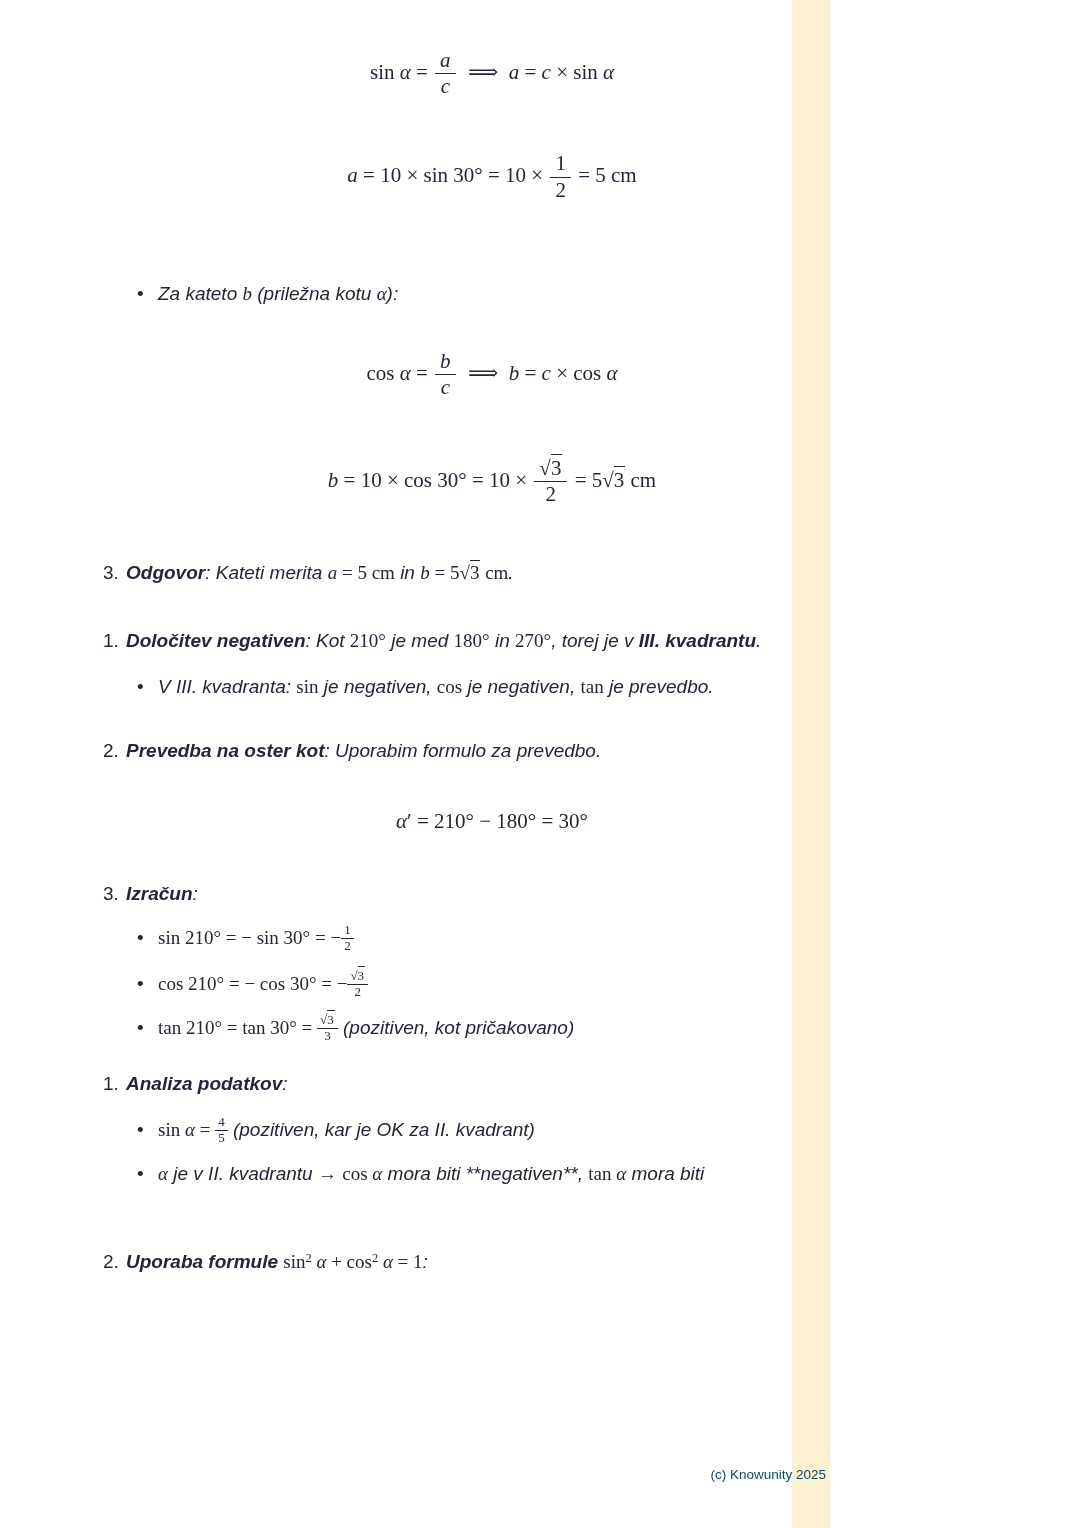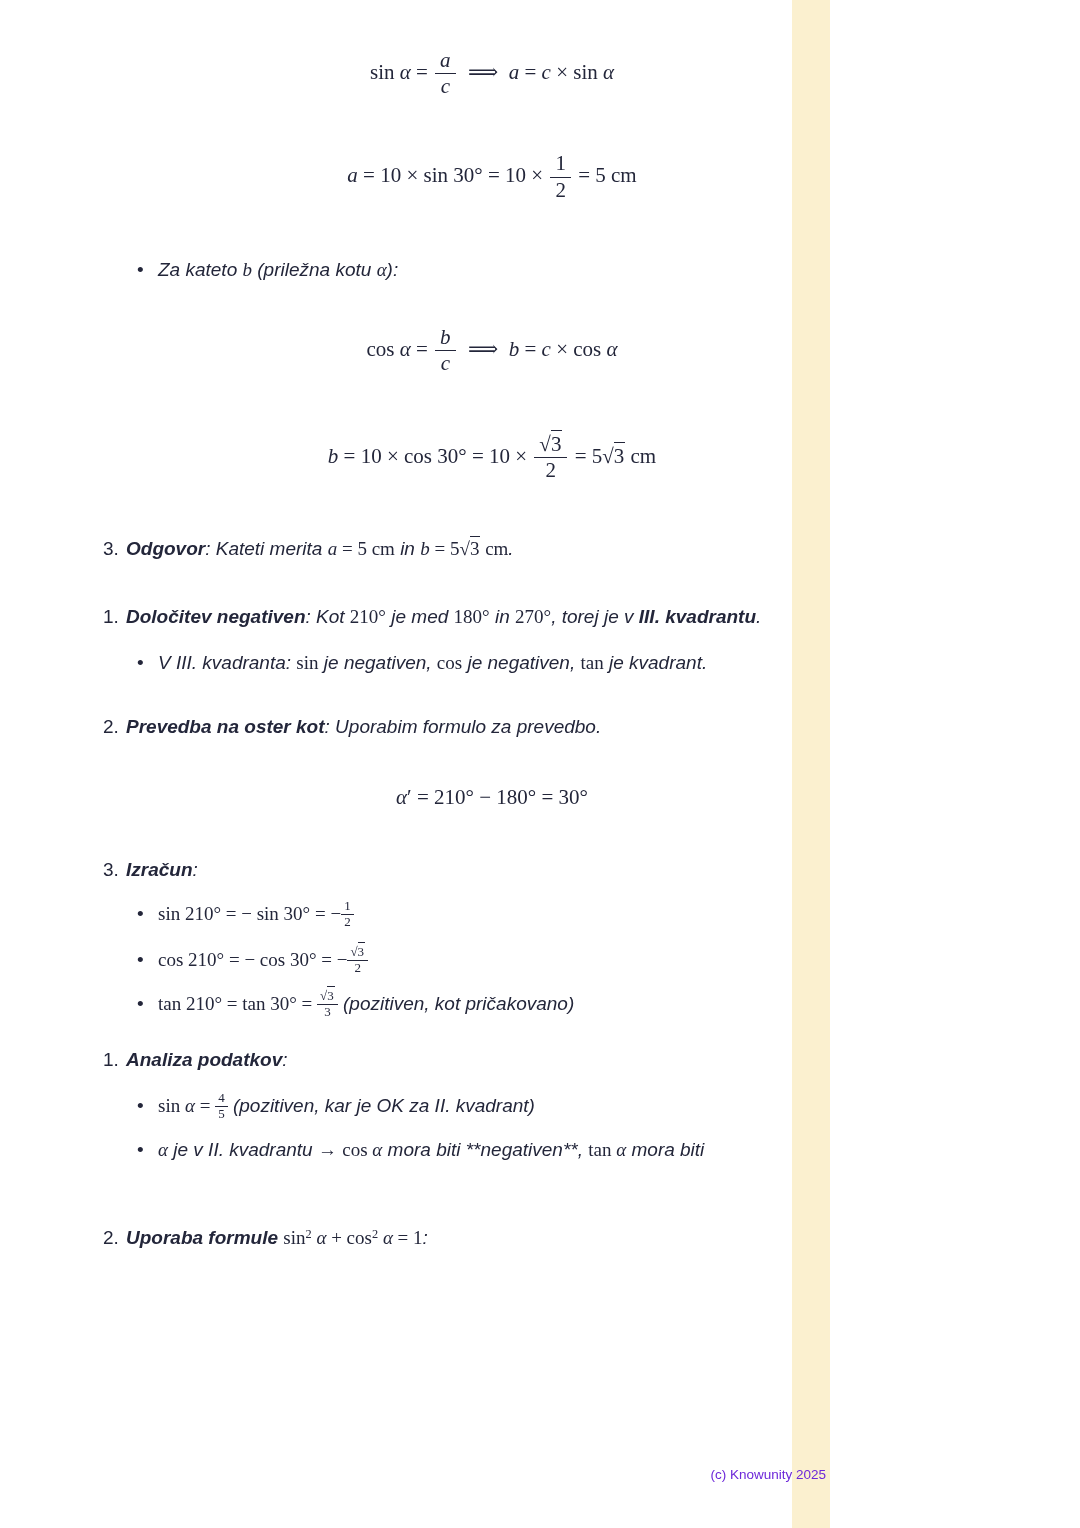--- a/index.html
+++ b/index.html
@@ -60,35 +60,35 @@
   .line .mfrac { font-size: 13px; }
   .line .mfrac .mnum, .line .mfrac .mden { line-height: 1.15; padding: 0 3px; }
   .msqrt { white-space: nowrap; }
   .mrad { border-top: 1.3px solid currentColor; padding: 1px 1px 0 0; }
 
   .watermark {
     position: absolute;
     right: 72px;
     bottom: 46px;
     font-size: 13.5px;
-    color: #6d28d9;
+    color: #0c4a6e;
     font-family: "Liberation Sans", sans-serif;
   }
 </style>
 </head>
 <body>
 
 <div class="page">
   <div class="accent-stripe"></div>
 
   <div class="content">
 
     <div class="math-display" style="margin-bottom:52px"><span class="mt">sin </span><span class="mi">α</span><span class="mt"> = </span><span class="mfrac"><span class="mnum"><span class="mi">a</span></span><span class="mden"><span class="mi">c</span></span></span><span class="mt">&nbsp;&nbsp;⟹&nbsp;&nbsp;</span><span class="mi">a</span><span class="mt"> = </span><span class="mi">c</span><span class="mt"> × sin </span><span class="mi">α</span></div>
 
-    <div class="math-display" style="margin-bottom:48px"><span class="mi">a</span><span class="mt"> = 10 × sin 30° = 10 × </span><span class="mfrac"><span class="mnum"><span class="mt">1</span></span><span class="mden"><span class="mt">2</span></span></span><span class="mt"> = 5 cm</span></div>
+    <div class="math-display" style="margin-bottom:72px"><span class="mi">a</span><span class="mt"> = 10 × sin 30° = 10 × </span><span class="mfrac"><span class="mnum"><span class="mt">1</span></span><span class="mden"><span class="mt">2</span></span></span><span class="mt"> = 5 cm</span></div>
 
     <div class="line li-bullet" style="margin-bottom:36px">
       <span class="marker">•</span>
       <span class="li-body"><span class="ms">Za kateto </span><span class="mi">b</span><span class="ms"> (priležna kotu </span><span class="mi">α</span><span class="ms">):</span></span>
     </div>
 
     <div class="math-display" style="margin-bottom:56px"><span class="mt">cos </span><span class="mi">α</span><span class="mt"> = </span><span class="mfrac"><span class="mnum"><span class="mi">b</span></span><span class="mden"><span class="mi">c</span></span></span><span class="mt">&nbsp;&nbsp;⟹&nbsp;&nbsp;</span><span class="mi">b</span><span class="mt"> = </span><span class="mi">c</span><span class="mt"> × cos </span><span class="mi">α</span></div>
 
     <div class="math-display" style="margin-bottom:46px"><span class="mi">b</span><span class="mt"> = 10 × cos 30° = 10 × </span><span class="mfrac"><span class="mnum"><span class="msqrt"><span class="msign">√</span><span class="mrad">3</span></span></span><span class="mden"><span class="mt">2</span></span></span><span class="mt"> = 5</span><span class="msqrt"><span class="msign">√</span><span class="mrad">3</span></span><span class="mt"> cm</span></div>
 
@@ -100,21 +100,21 @@
     <div class="line stretch"></div>
     <div class="line" style="margin-bottom:12px"></div>
 
     <div class="line li-num" style="margin-bottom:8px">
       <span class="marker">1.</span>
       <span class="li-body"><span class="mb">Določitev negativen</span><span class="ms">: Kot </span><span class="mt">210°</span><span class="ms"> je med </span><span class="mt">180°</span><span class="ms"> in </span><span class="mt">270°</span><span class="ms">, torej je v </span><span class="mb">III. kvadrantu</span><span class="ms">.</span></span>
     </div>
 
     <div class="line li-bullet" style="margin-bottom:26px">
       <span class="marker">•</span>
-      <span class="li-body"><span class="ms">V III. kvadranta: </span><span class="mt">sin</span><span class="ms"> je negativen, </span><span class="mt">cos</span><span class="ms"> je negativen, </span><span class="mt">tan</span><span class="ms"> je kvadrant.</span></span>
+      <span class="li-body"><span class="ms">V III. kvadranta: </span><span class="mt">sin</span><span class="ms"> je negativen, </span><span class="mt">cos</span><span class="ms"> je negativen, </span><span class="mt">tan</span><span class="ms"> je prevedbo.</span></span>
     </div>
 
     <div class="line li-num" style="margin-bottom:38px">
       <span class="marker">2.</span>
       <span class="li-body"><span class="mb">Prevedba na oster kot</span><span class="ms">: Uporabim formulo za prevedbo.</span></span>
     </div>
 
     <div class="math-display" style="margin-bottom:40px"><span class="mi">α</span><span class="mt">′ = 210° − 180° = 30°</span></div>
 
     <div class="line para-indent"></div>

